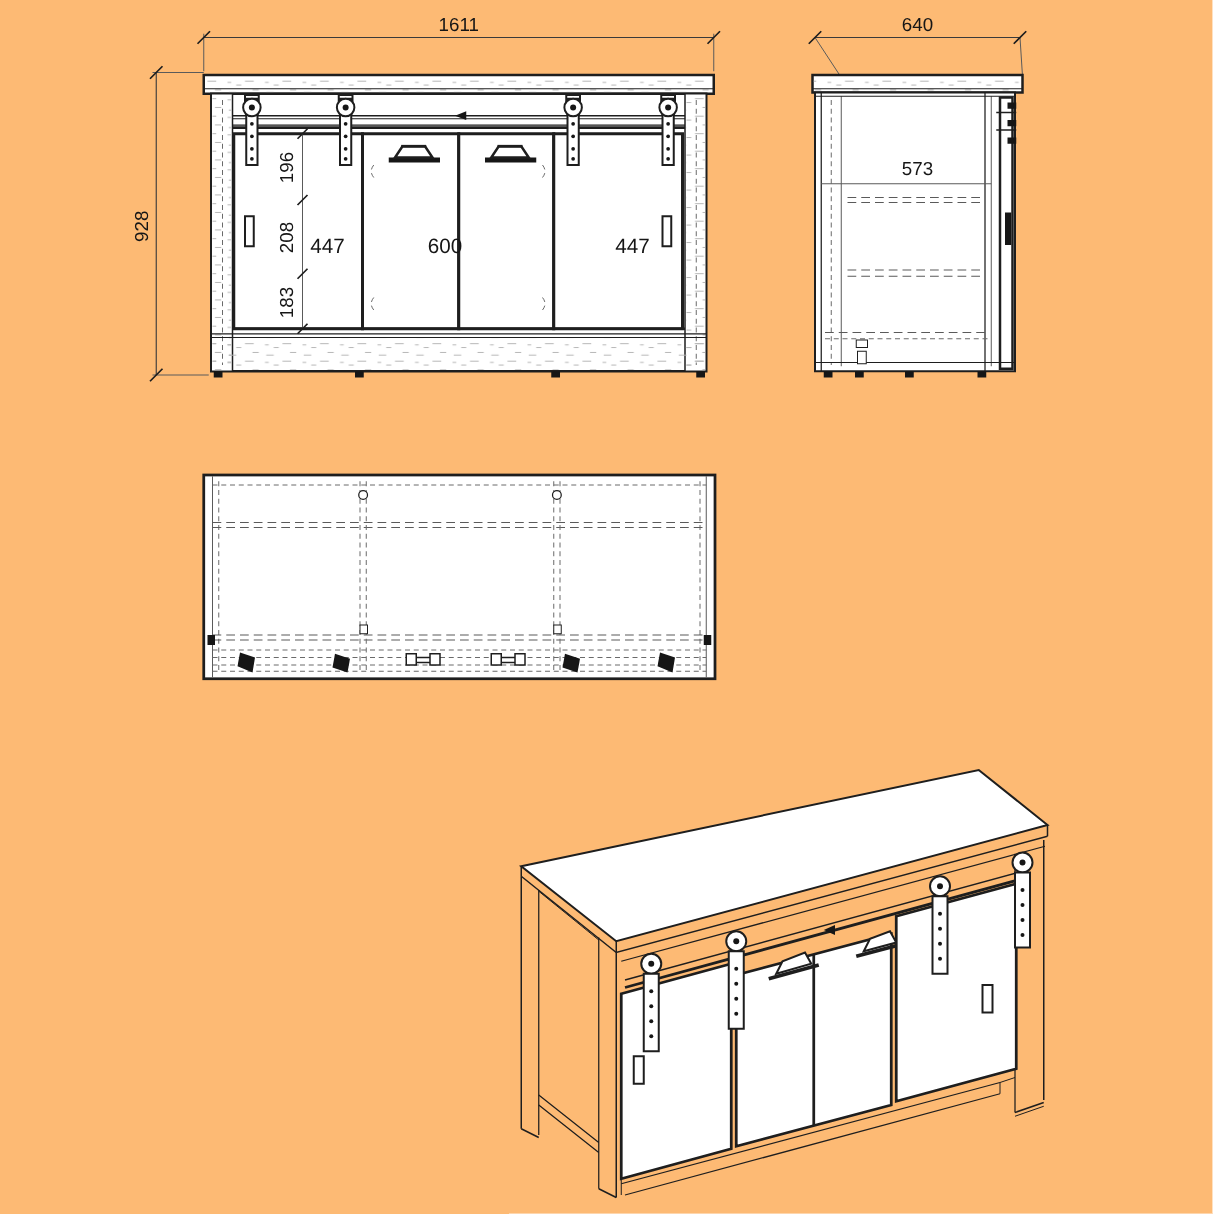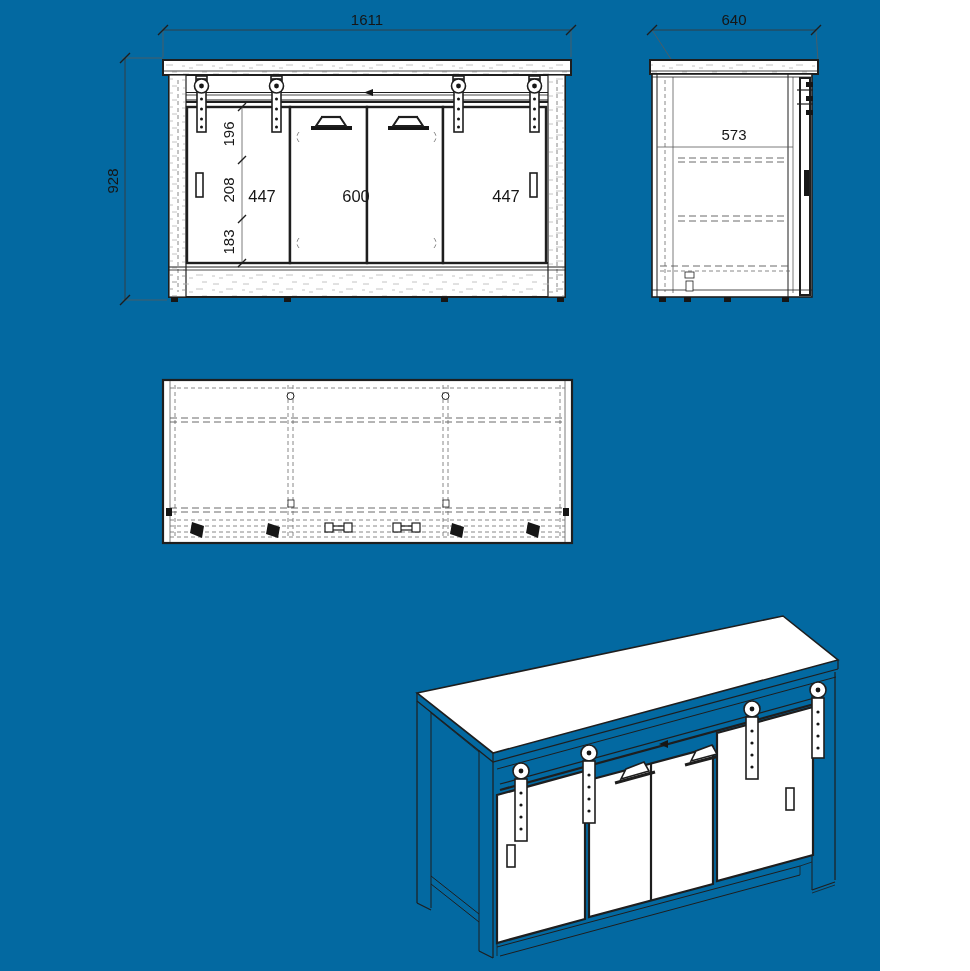--- a/index.html
+++ b/index.html
@@ -1,16 +1,16 @@
 <!DOCTYPE html>
 <html><head>
 <meta charset="utf-8">
 <style>
   html,body{margin:0;padding:0;background:#ffffff;}
-  .canvas{position:relative;width:880px;height:971px;background:#0369a1;overflow:hidden;}
+  .canvas{position:relative;width:970px;height:971px;background:#fdba74;overflow:hidden;}
   svg{display:block;}
   .ln{stroke:#1e1e1e;fill:none;stroke-width:1;}
   .w08{stroke-width:.8;} .w12{stroke-width:1.2;} .w16{stroke-width:1.6;}
   .w2{stroke-width:2;} .w22{stroke-width:2.2;} .w24{stroke-width:2.4;} .w3{stroke-width:3;}
   .dash{stroke:#5a5a5a;fill:none;stroke-width:.9;stroke-dasharray:7 4;}
   .dash2{stroke:#6a6a6a;fill:none;stroke-width:.8;stroke-dasharray:4 3;}
   .dimline{stroke:#3a3a3a;stroke-width:.9;fill:none;}
   .ext{stroke:#5a5a5a;stroke-width:.8;fill:none;}
   .tick{stroke:#1e1e1e;stroke-width:1.4;fill:none;}
   .dim{font-family:"Liberation Sans","DejaVu Sans",sans-serif;font-size:15px;fill:#161616;}

